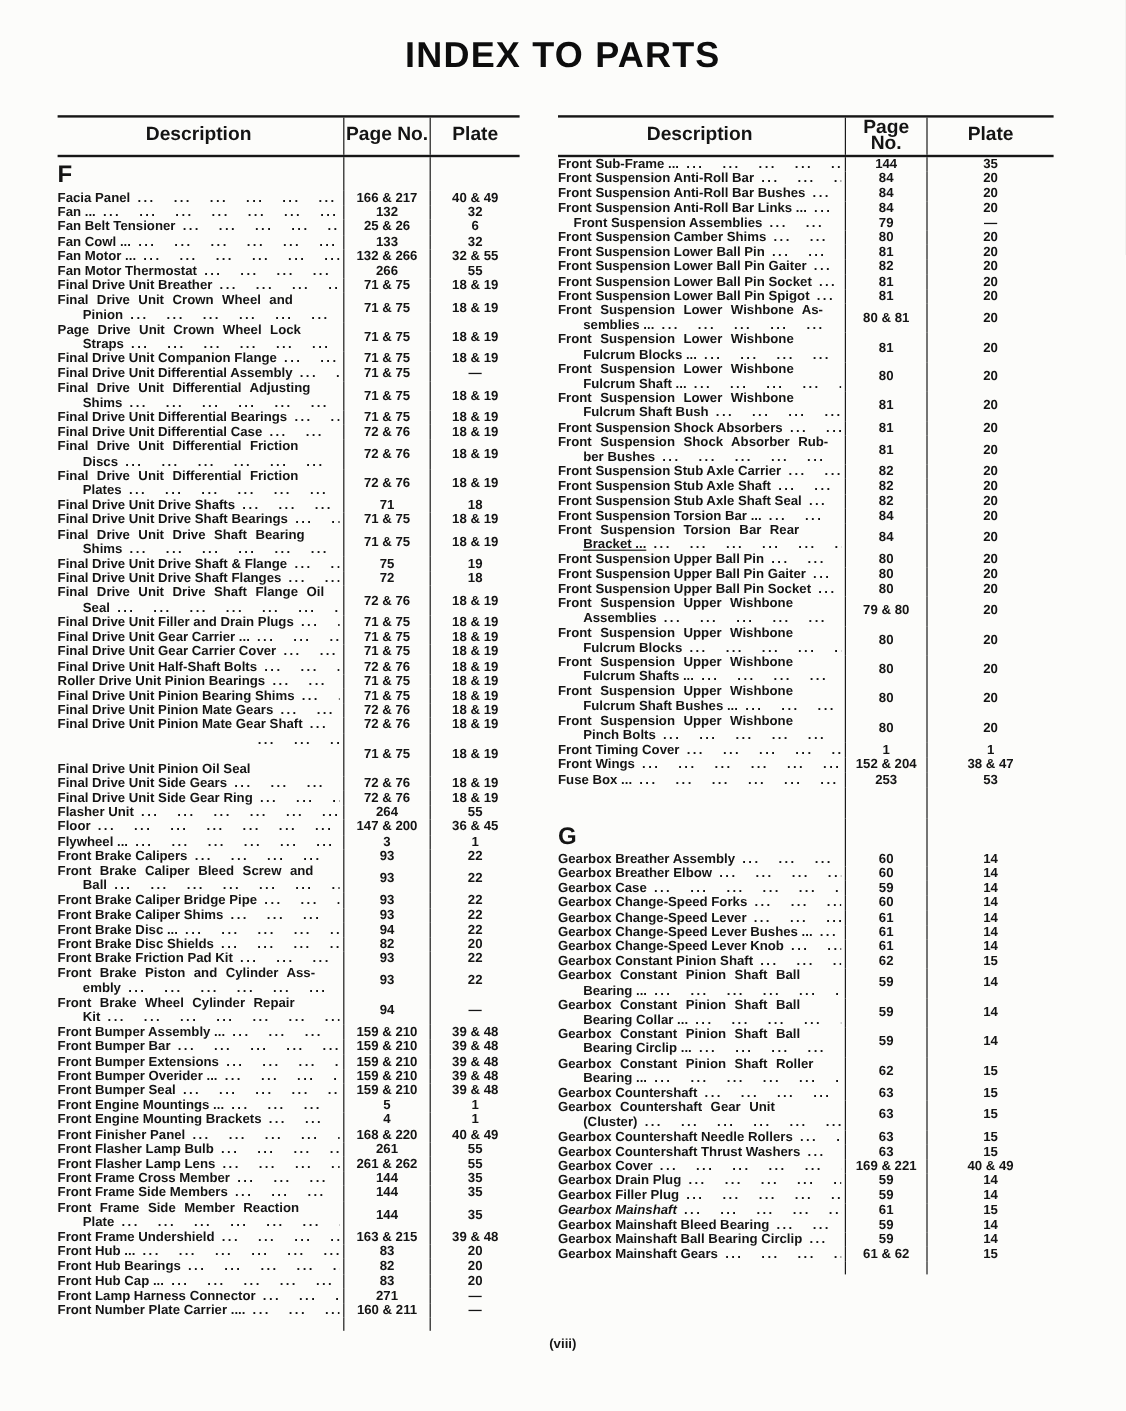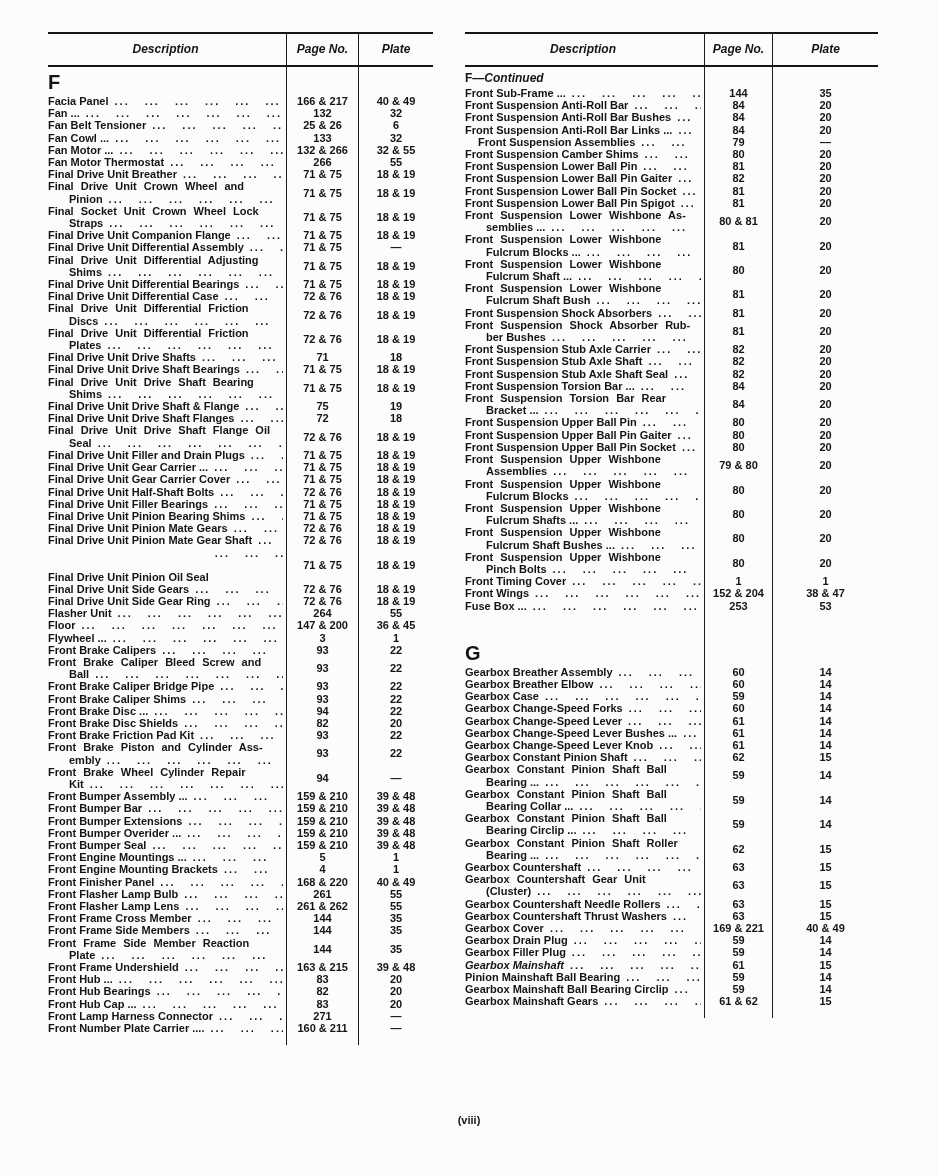--- a/index.html
+++ b/index.html
@@ -19,21 +19,21 @@
   .itable{font-size:11px;font-weight:700;line-height:12.2px;}
   .itable.left{width:385px;margin-right:32px;}
   .itable.right{width:413px;}
   .thead{
     display:flex;align-items:stretch;
     border-top:2px solid #161616;border-bottom:2px solid #161616;
     height:31px;
   }
   .thead .hcell{
     display:flex;align-items:center;justify-content:center;
-    font-size:12px;font-weight:700;font-style:italic;
+    font-size:16px;font-weight:700;
   }
   .row{display:flex;align-items:stretch;}
   
   .left  .dcell{width:238px;}
   .left  .pcell{width:72px;}
   .left  .plcell{width:75px;}
   .right .dcell{width:239px;}
   .right .pcell{width:68px;}
   .right .plcell{width:106px;}
   .dcell{padding-right:3px;box-sizing:border-box;}
@@ -59,20 +59,21 @@
   .tailrow{height:11px;}
   .footer{
     position:absolute;left:0;top:1114px;width:100%;
     text-align:center;font-size:11px;font-weight:700;
   }
 </style>
 </head>
 <body>
 
 <div class="page">
+  <h1 class="title">INDEX TO PARTS</h1>
 
   <div class="columns">
 
     <div class="itable left">
       <div class="thead">
         <div class="hcell dcell">Description</div>
         <div class="hcell pcell">Page No.</div>
         <div class="hcell plcell">Plate</div>
       </div>
       <div id="left-body">
@@ -160,21 +161,21 @@
                 <div class="t" style="display: inline;">Pinion</div>
                 <div class="ld">...  ...  ...  ...  ...  ...  ...  ...  ...  ...  ...  ...  ...  ...  </div>
               </div>
             </div>
             <div class="pcell">71 &amp; 75</div>
             <div class="plcell">18 &amp; 19</div>
           </div>
           <div class="row">
             <div class="dcell">
               <div class="dl sp">
-                <div class="t" style="display: inline;">Final Socket Unit Crown Wheel Lock</div>
+                <div class="t" style="display: inline;">Page Drive Unit Crown Wheel Lock</div>
               </div>
               <div class="dl l2">
                 <div class="t" style="display: inline;">Straps</div>
                 <div class="ld">...  ...  ...  ...  ...  ...  ...  ...  ...  ...  ...  ...  ...  ...  </div>
               </div>
             </div>
             <div class="pcell">71 &amp; 75</div>
             <div class="plcell">18 &amp; 19</div>
           </div>
           <div class="row">
@@ -358,21 +359,21 @@
                 <div class="t" style="display: inline;">Final Drive Unit Half-Shaft Bolts</div>
                 <div class="ld">...  ...  ...  ...  ...  ...  ...  ...  ...  ...  ...  ...  ...  ...  </div>
               </div>
             </div>
             <div class="pcell">72 &amp; 76</div>
             <div class="plcell">18 &amp; 19</div>
           </div>
           <div class="row">
             <div class="dcell">
               <div class="dl">
-                <div class="t" style="display: inline;">Final Drive Unit Filler Bearings</div>
+                <div class="t" style="display: inline;">Roller Drive Unit Pinion Bearings</div>
                 <div class="ld">...  ...  ...  ...  ...  ...  ...  ...  ...  ...  ...  ...  ...  ...  </div>
               </div>
             </div>
             <div class="pcell">71 &amp; 75</div>
             <div class="plcell">18 &amp; 19</div>
           </div>
           <div class="row">
             <div class="dcell">
               <div class="dl">
                 <div class="t" style="display: inline;">Final Drive Unit Pinion Bearing Shims</div>
@@ -762,25 +763,20 @@
         </div>
     </div>
 
     <div class="itable right">
       <div class="thead">
         <div class="hcell dcell">Description</div>
         <div class="hcell pcell">Page No.</div>
         <div class="hcell plcell">Plate</div>
       </div>
       <div id="right-body">
-          <div class="row scrow">
-            <div class="dcell"><div class="bd" style="display: inline;">F</div><div class="it" style="display: inline;">—Continued</div></div>
-            <div class="pcell"></div>
-            <div class="plcell"></div>
-          </div>
           <div class="row">
             <div class="dcell">
               <div class="dl">
                 <div class="t" style="display: inline;">Front Sub-Frame ...</div>
                 <div class="ld">...  ...  ...  ...  ...  ...  ...  ...  ...  ...  ...  ...  ...  ...  </div>
               </div>
             </div>
             <div class="pcell">144</div>
             <div class="plcell">35</div>
           </div>
@@ -988,21 +984,21 @@
             </div>
             <div class="pcell">84</div>
             <div class="plcell">20</div>
           </div>
           <div class="row">
             <div class="dcell">
               <div class="dl sp">
                 <div class="t" style="display: inline;">Front Suspension Torsion Bar Rear</div>
               </div>
               <div class="dl l2">
-                <div class="t" style="display: inline;">Bracket ...</div>
+                <div class="t" style="display: inline; text-decoration: underline;">Bracket ...</div>
                 <div class="ld">...  ...  ...  ...  ...  ...  ...  ...  ...  ...  ...  ...  ...  ...  </div>
               </div>
             </div>
             <div class="pcell">84</div>
             <div class="plcell">20</div>
           </div>
           <div class="row">
             <div class="dcell">
               <div class="dl">
                 <div class="t" style="display: inline;">Front Suspension Upper Ball Pin</div>
@@ -1348,21 +1344,21 @@
                 <div class="t" style="display: inline; font-style: italic;">Gearbox Mainshaft</div>
                 <div class="ld">...  ...  ...  ...  ...  ...  ...  ...  ...  ...  ...  ...  ...  ...  </div>
               </div>
             </div>
             <div class="pcell">61</div>
             <div class="plcell">15</div>
           </div>
           <div class="row">
             <div class="dcell">
               <div class="dl">
-                <div class="t" style="display: inline;">Pinion Mainshaft Ball Bearing</div>
+                <div class="t" style="display: inline;">Gearbox Mainshaft Bleed Bearing</div>
                 <div class="ld">...  ...  ...  ...  ...  ...  ...  ...  ...  ...  ...  ...  ...  ...  </div>
               </div>
             </div>
             <div class="pcell">59</div>
             <div class="plcell">14</div>
           </div>
           <div class="row">
             <div class="dcell">
               <div class="dl">
                 <div class="t" style="display: inline;">Gearbox Mainshaft Ball Bearing Circlip</div>

